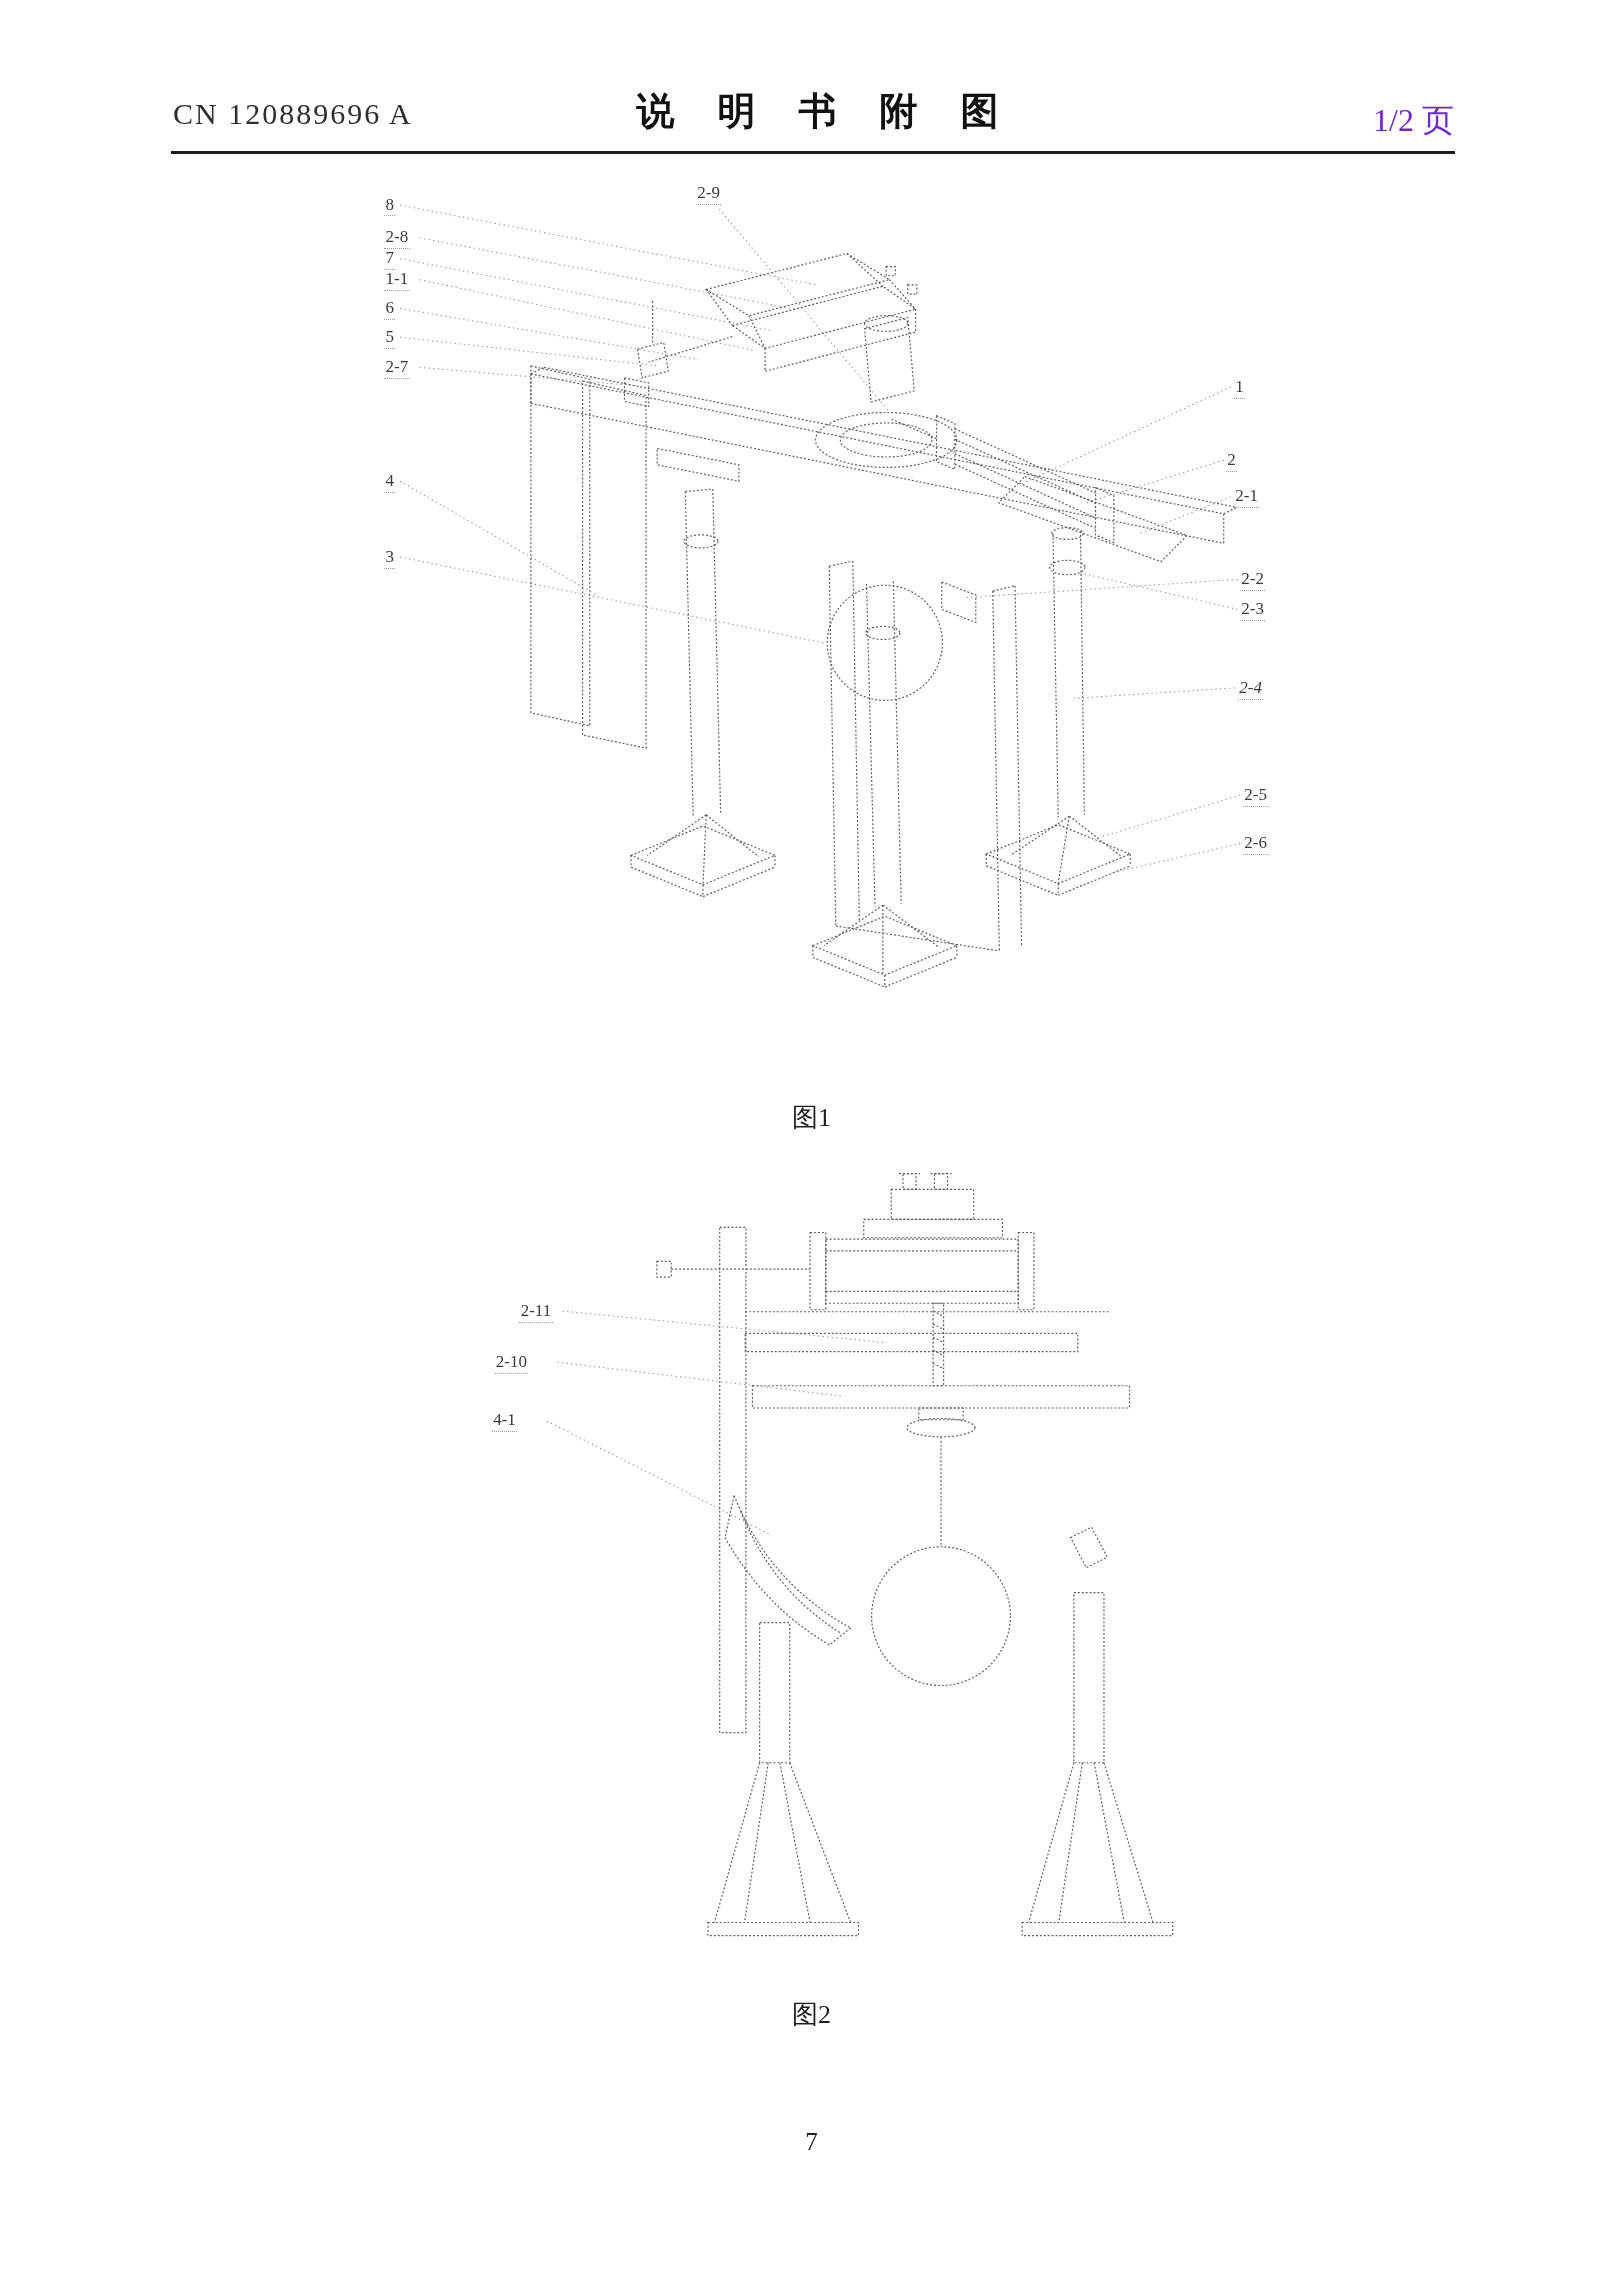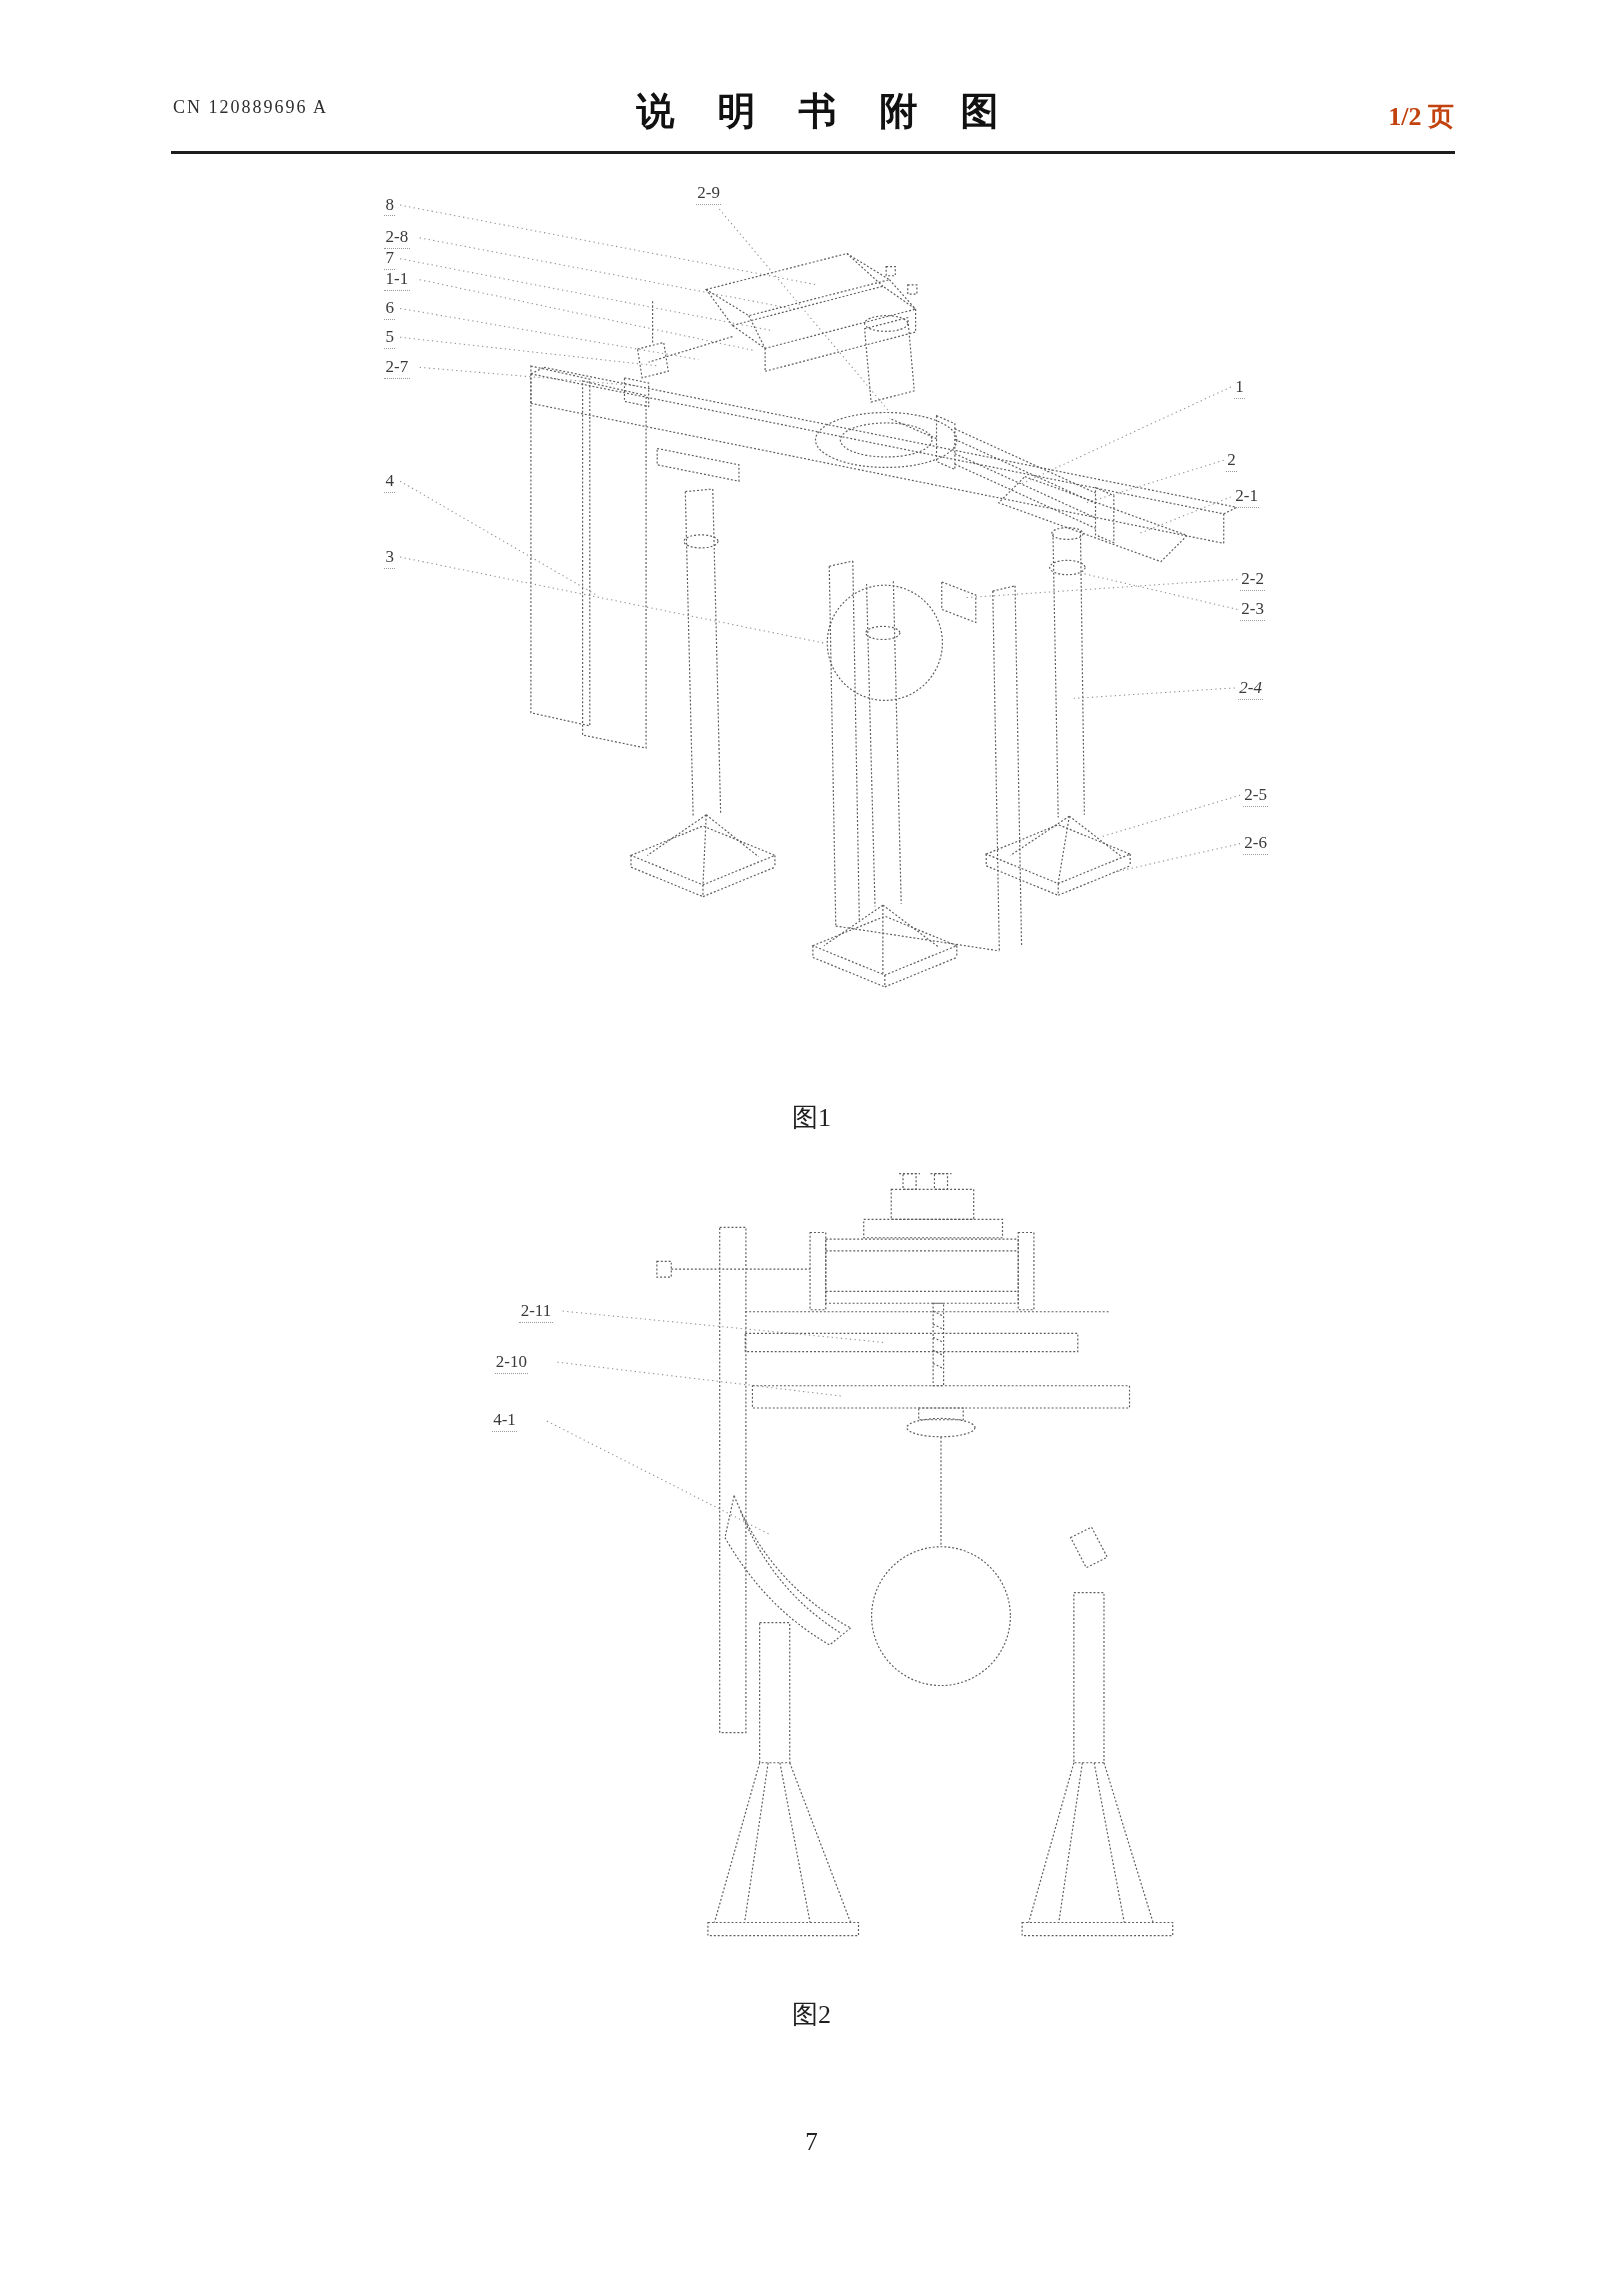--- a/index.html
+++ b/index.html
@@ -5,33 +5,33 @@
   * { margin:0; padding:0; box-sizing:border-box; }
   html,body { background:#ffffff; }
   body {
     width:1623px; height:2295px; position:relative;
     font-family:"Liberation Serif", serif; color:#222;
     overflow:hidden;
   }
   
   .patent-number {
     position:absolute; left:173px; top:97px;
-    font-size:18px; letter-spacing:2px; color:#2e2e2e;
+    font-size:30px; letter-spacing:2px; color:#2e2e2e;
     font-family:"Liberation Serif", serif;
   }
   .doc-title {
     position:absolute; left:0; right:0; top:86px; text-align:center;
     font-size:38px; font-weight:bold; color:#111;
     letter-spacing:43px; text-indent:43px;
     font-family:"Liberation Sans", sans-serif;
     padding-left:12px;
   }
   .page-indicator {
     position:absolute; right:169px; top:99px;
-    font-size:26px; color:#c2410c;font-weight:bold;
+    font-size:32px; color:#6d28d9;
   }
   .header-rule {
     position:absolute; left:171px; right:168px; top:151px; height:3.3px;
     background:#1d1d1d;
   }
   
   .figure { position:absolute; }
   #figure1 { left:366px; top:175px; width:916px; height:929px; }
   #figure2 { left:484px; top:1171px; width:694px; height:779px; }
   svg.drawing { position:absolute; left:0; top:0; width:100%; height:100%; }

